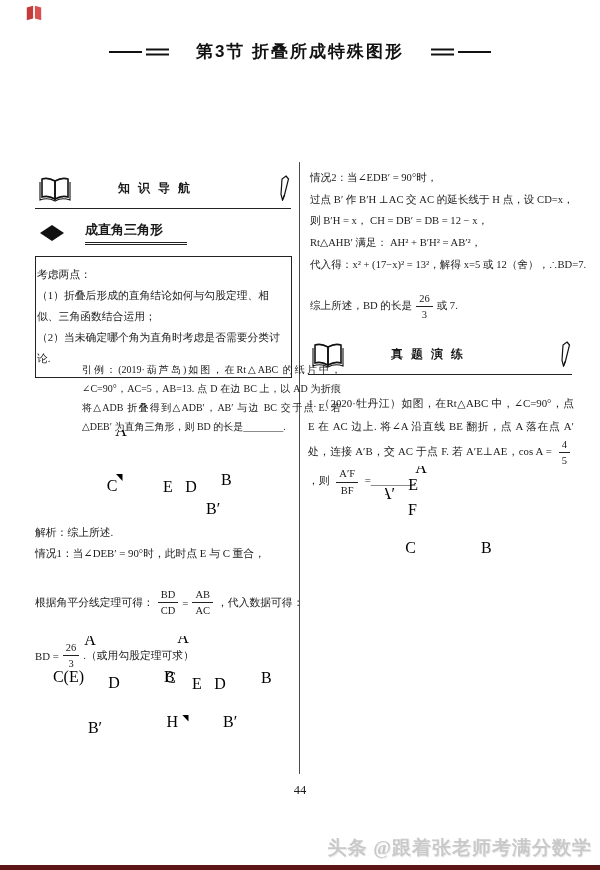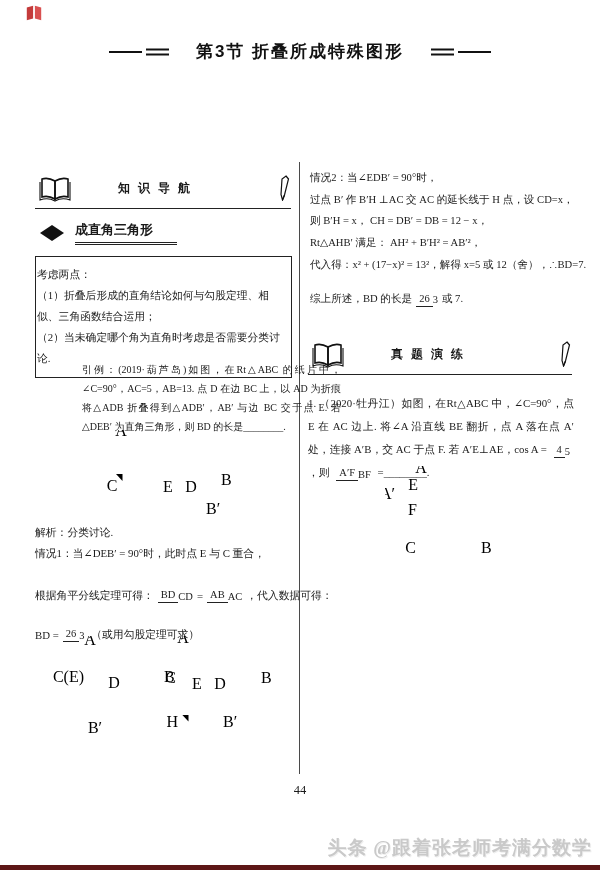--- a/index.html
+++ b/index.html
@@ -20,34 +20,34 @@
   .v-divider { position:absolute; left:299px; top:162px; width:1px; height:612px; background:#4a4a4a; }
   
   .sec-header { position:absolute; height:36px; border-bottom:1.4px solid #222; }
   .kn-header { left:35px; top:172px; width:256px; }
   .pr-header { left:308px; top:338px; width:264px; }
   .sec-header .book-icon { position:absolute; left:2px; top:2px; }
   .sec-header .sec-label { position:absolute; left:58px; top:8px; font-size:12px;
     font-weight:bold; letter-spacing:8px; font-family:Liberation Mono, monospace;margin-left:25px; }
   .sec-header .pen-icon { position:absolute; right:1px; top:3px; }
   
-  .subsection { position:absolute; left:40px; top:221px; display:flex; align-items:center; gap:11px; }
+  .subsection { position:absolute; left:40px; top:221px; display:flex; align-items:center; gap:21px; }
   .subsection-label { font-size:13px; font-weight:bold;
     font-family:"Liberation Sans","DejaVu Sans",sans-serif;
     border-bottom:3px double #222; padding:0 24px 3px 0; }
   
   .note-box { position:absolute; left:35px; top:256px; width:257px; box-sizing:border-box;
     border:1.3px solid #222; padding:7px 1px 8px; font-size:10.8px; line-height:1.95; }
   
   .example { position:absolute; left:35px; top:350px; width:259px;
     font-size:10px; line-height:1.9; text-align:justify;margin-left:47px; }
   .analysis { position:absolute; left:35px; top:522px; width:262px; font-size:10.8px; }
   .a-line { line-height:1.95; }
   .math-row { display:flex; align-items:center; margin-top:24px; white-space:nowrap; }
-  .frac { display:inline-flex; flex-direction:row; align-items:center;
+  .frac { display:inline-flex; flex-direction:column; align-items:center;
     margin:0 4px; font-size:10.5px; line-height:1.25; vertical-align:middle; }
   .frac .num { padding:0 3px 1px; border-bottom:1px solid #222; }
   .frac .den { padding-top:1px; }
   
   .case2 { position:absolute; left:310px; top:167px; width:268px; font-size:10.6px; }
   .c-line { line-height:2.05; white-space:nowrap; }
   .summary-row { display:flex; align-items:center; margin-top:16px; white-space:nowrap; }
   .problem { position:absolute; left:308px; top:381px; width:266px;
     font-size:10.8px; line-height:2.15; text-align:justify; }
   
@@ -128,21 +128,21 @@
     <path d="M61 44 L67.5 44 L67.5 51"></path>
     <text x="66" y="6" text-anchor="middle">A</text>
     <text x="57" y="61" text-anchor="middle">C</text>
     <text x="113" y="62" text-anchor="middle">E</text>
     <text x="136" y="62" text-anchor="middle">D</text>
     <text x="166" y="55" text-anchor="start">B</text>
     <text x="151" y="84" text-anchor="start">B′</text>
   </svg>
 
   <div class="analysis">
-    <div class="a-line">解析：分类讨论.</div>
+    <div class="a-line">解析：综上所述.</div>
     <div class="a-line">情况1：当∠DEB′ = 90°时，此时点 E 与 C 重合，</div>
     <div class="math-row">
       <span>根据角平分线定理可得：</span>
       <span class="frac">
         <span class="num">BD</span>
         <span class="den">CD</span>
       </span>
       <span>=</span>
       <span class="frac">
         <span class="num">AB</span>

